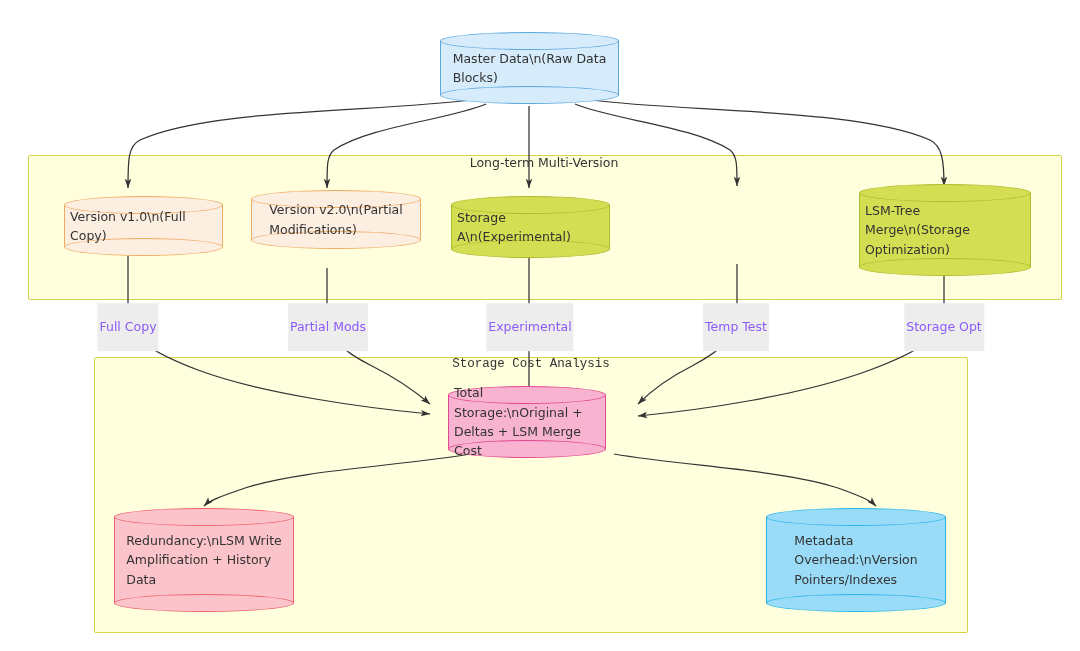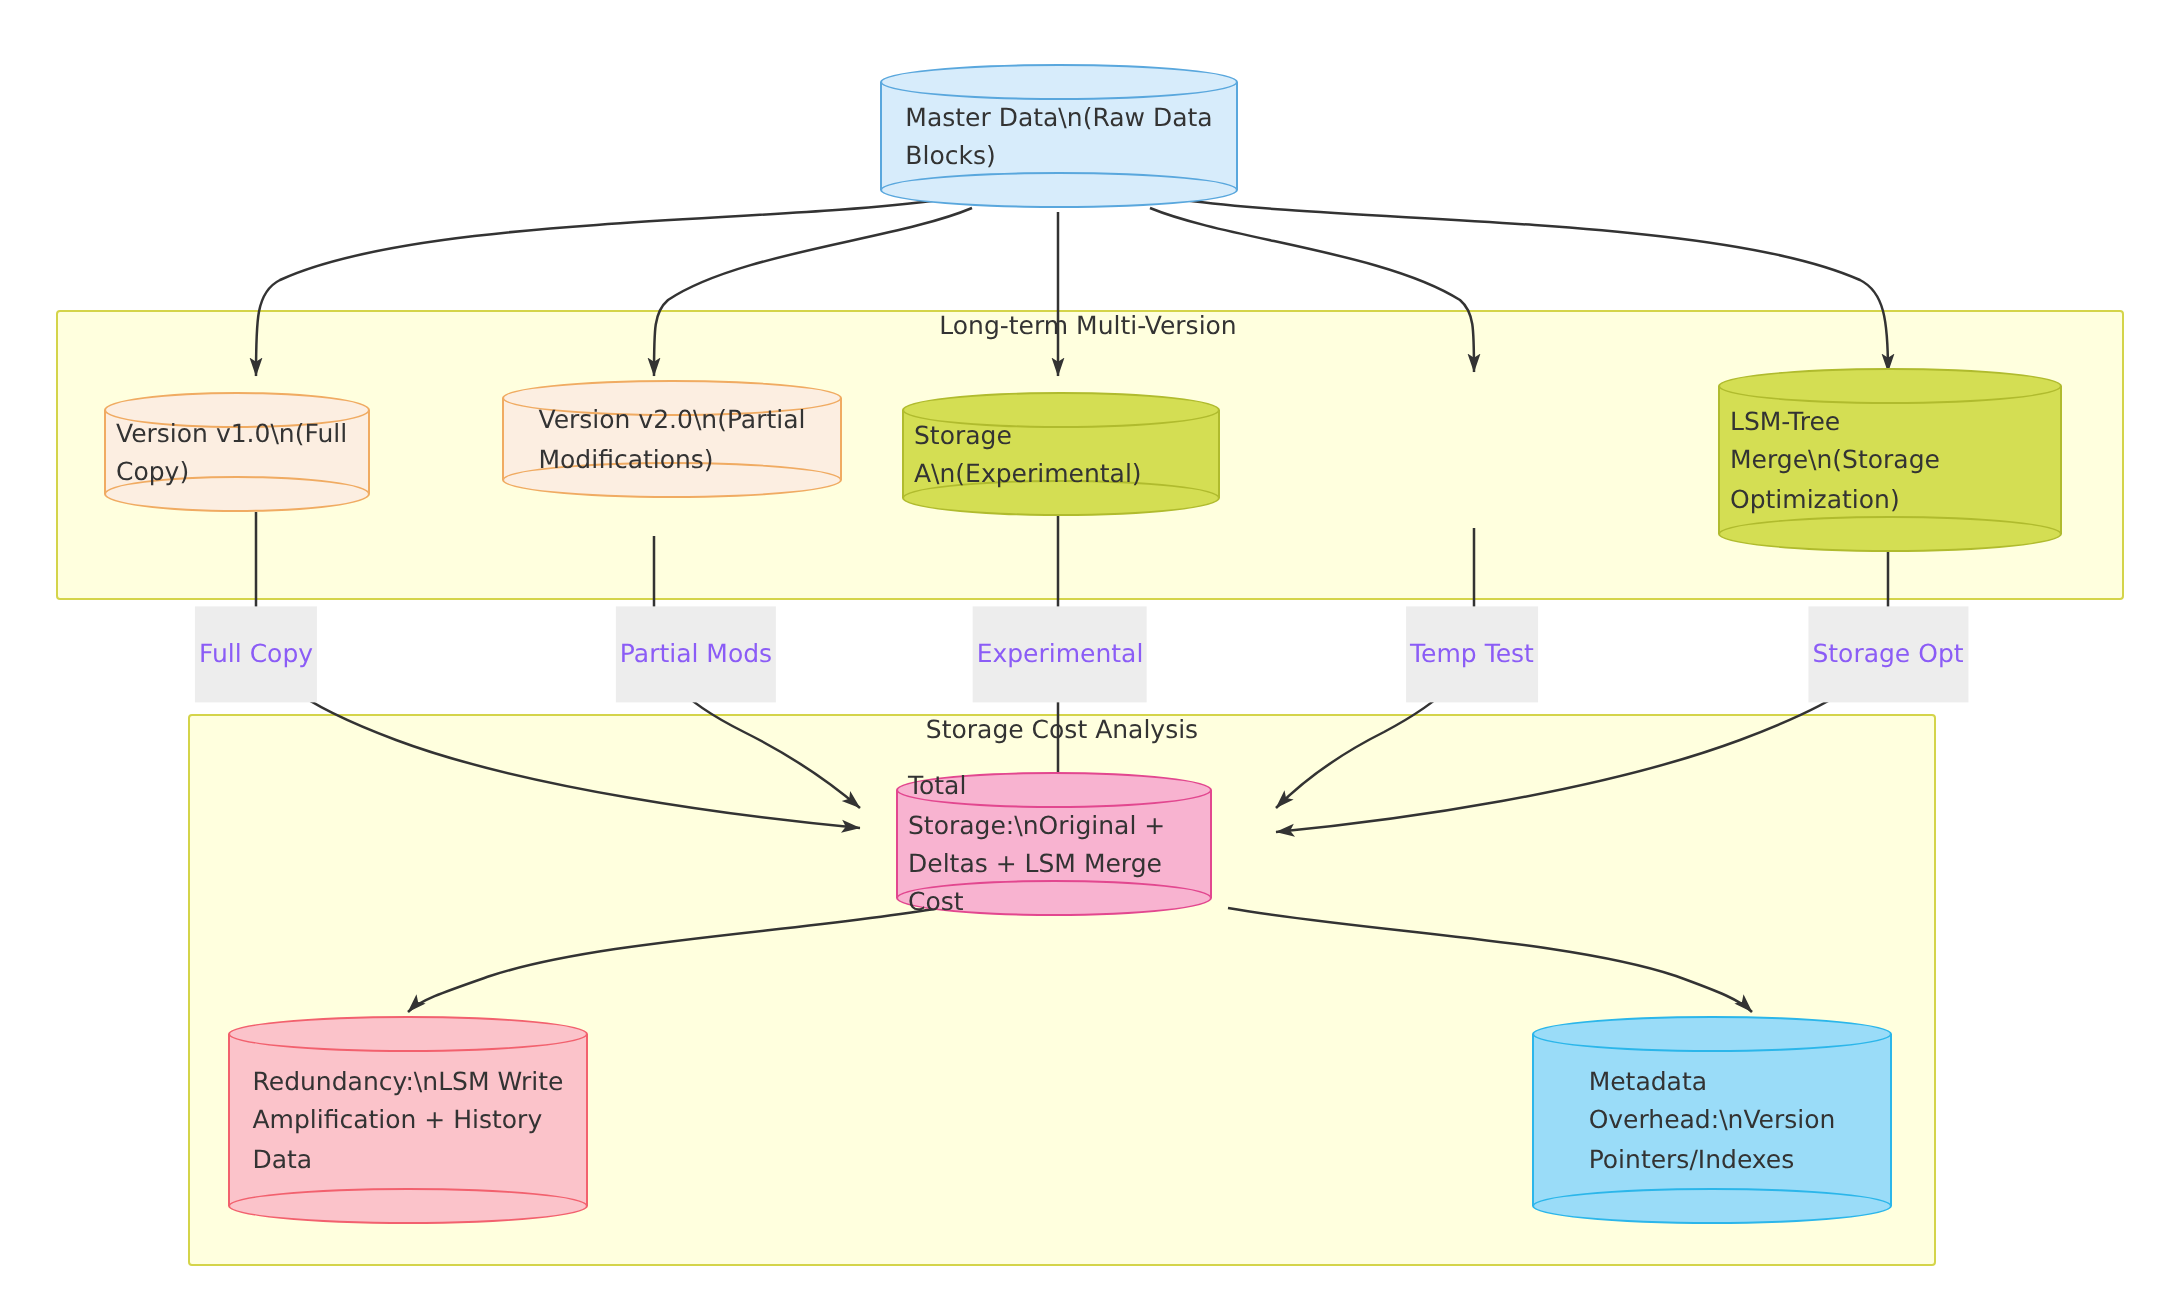--- a/index.html
+++ b/index.html
@@ -92,21 +92,21 @@
 </style>
 </head>
 <body>
 
 <div id="stage">
 
   <div class="cluster-box" style="left:28px; top:155px; width:1032px; height:143px;"></div>
   <div class="cluster-label" style="left:544px; top:155px;">Long-term Multi-Version</div>
 
   <div class="cluster-box" style="left:94px; top:357px; width:872px; height:274px;"></div>
-  <div class="cluster-label" style="left:531px; top:357px;">Storage Cost Analysis</div>
+  <div class="cluster-label" style="left:531px; top:357px;font-family:Liberation Mono, monospace;">Storage Cost Analysis</div>
 
   <svg id="edges" viewBox="0 0 1080 651">
     <defs>
       <marker id="arrow" markerWidth="9" markerHeight="9" refX="7.4" refY="3.1" orient="auto" markerUnits="strokeWidth">
         <path d="M0,0.5 L7.6,3.1 L0,5.7 L1.7,3.1 Z" fill="#333333"></path>
       </marker>
     </defs>
     <g fill="none" stroke="#333333" stroke-width="1.25" marker-end="url(#arrow)">
 
       <path d="M470,100 C 380,112 210,108 140,140 C 128,146 128,160 128,188"></path>
@@ -132,21 +132,21 @@
     <div class="cap-bottom"></div>
     <div class="cap-top"></div>
     <div class="label">
       <span>
         <span>Master Data\n(Raw Data</span><br>
         <span>Blocks)</span>
       </span>
     </div>
   </div>
 
-  <div class="cyl" style="left:52px; top:196px; width:133px; height:60px;
+  <div class="cyl" style="left:64px; top:196px; width:159px; height:60px;
               --fill:#fceee1; --stroke:#f0ab62;">
     <div class="body"></div>
     <div class="cap-bottom"></div>
     <div class="cap-top"></div>
     <div class="label">Version v1.0\n(Full Copy)</div>
   </div>
 
   <div class="cyl" style="left:251px; top:190px; width:170px; height:59px;
               --fill:#fceee1; --stroke:#f0ab62;">
     <div class="body"></div>
@@ -217,18 +217,18 @@
     <div class="label">
       <span>
         <span>Metadata</span><br>
         <span>Overhead:\nVersion</span><br>
         <span>Pointers/Indexes</span>
       </span>
     </div>
   </div>
 
   <div class="edge-label" style="left:128px; top:327px;">Full Copy</div>
-  <div class="edge-label" style="left:348px; top:327px;">Partial Mods</div>
+  <div class="edge-label" style="left:328px; top:327px;">Partial Mods</div>
   <div class="edge-label" style="left:530px; top:327px;">Experimental</div>
   <div class="edge-label" style="left:736px; top:327px;">Temp Test</div>
   <div class="edge-label" style="left:944px; top:327px;">Storage Opt</div>
 
 </div>
 
 </body></html>

